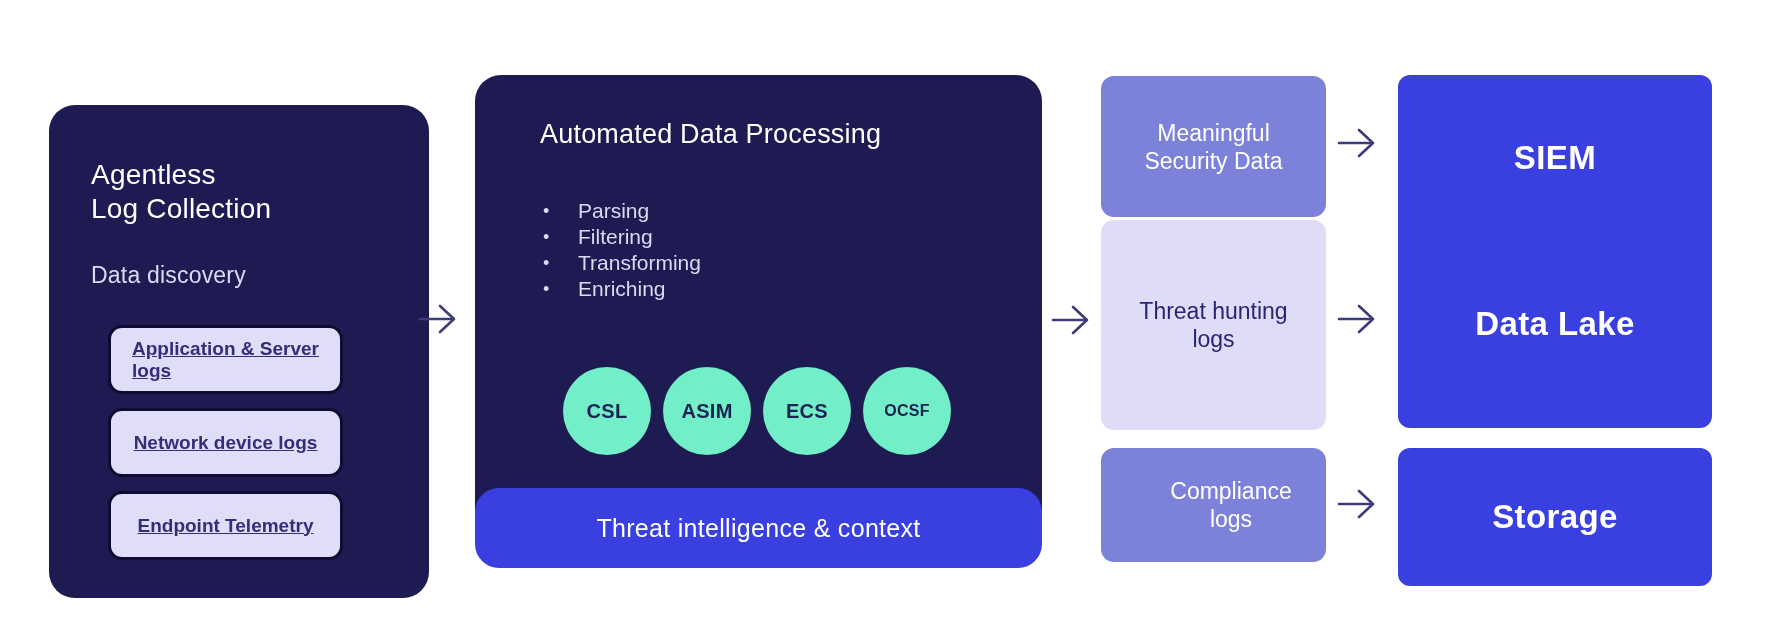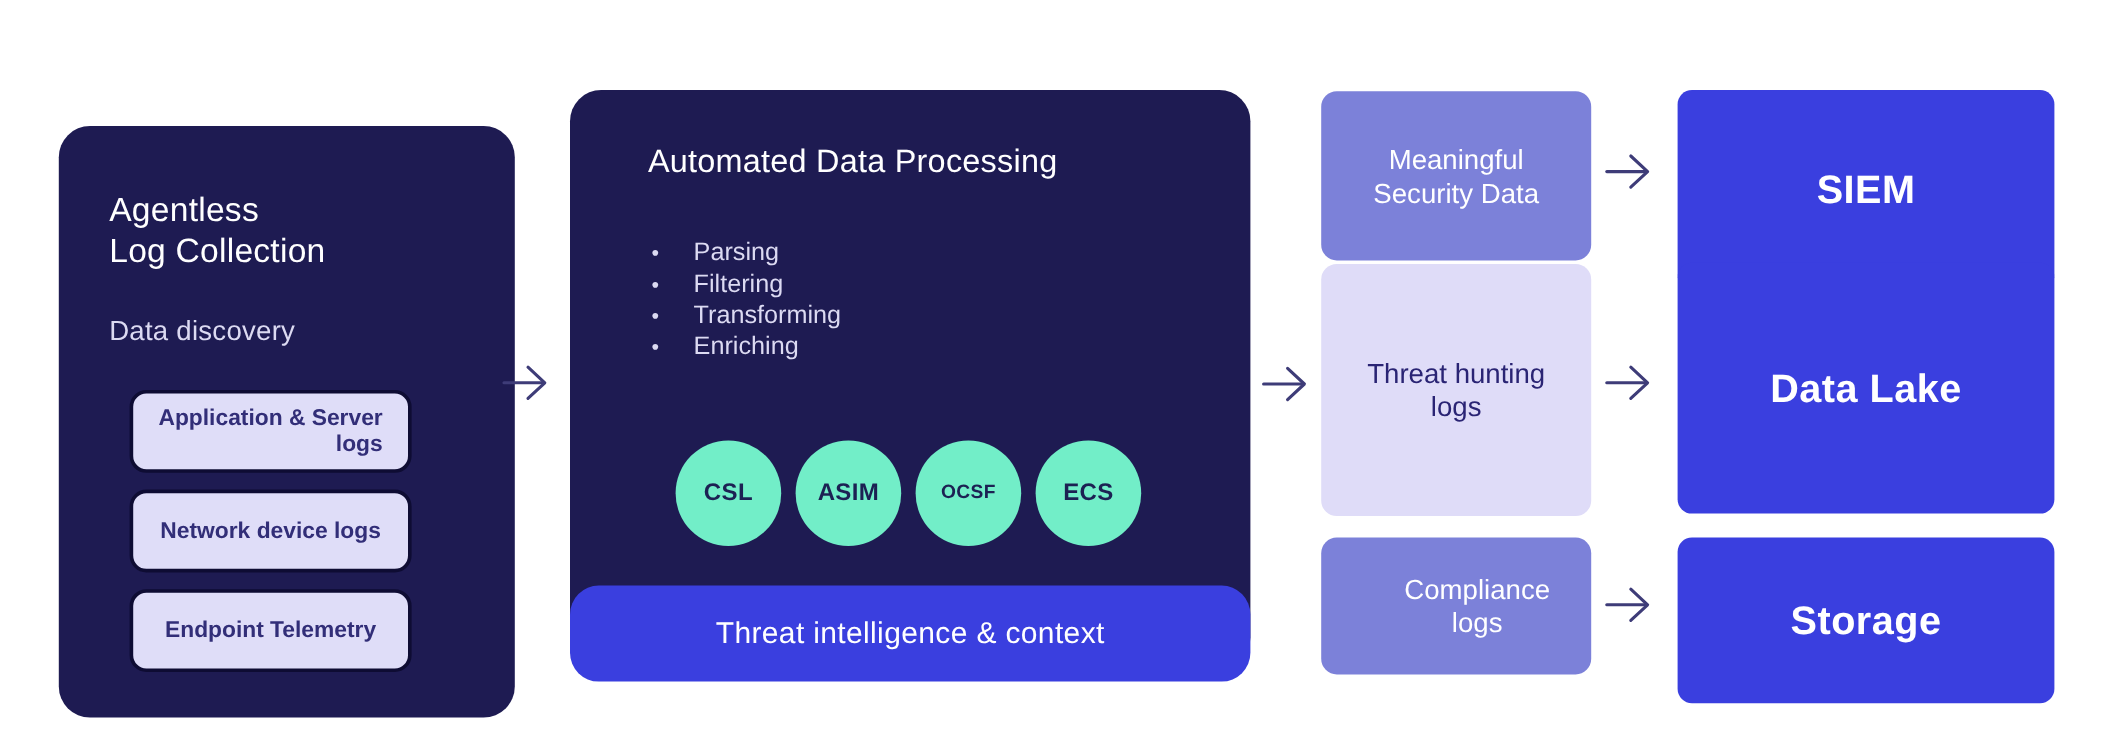--- a/index.html
+++ b/index.html
@@ -35,22 +35,22 @@
   }
   .collection-subtitle{
     position:absolute;left:42px;top:157px;
     color:var(--soft-white);font-size:23px;font-weight:400;letter-spacing:.2px;
   }
   .chips{position:absolute;left:59px;top:220px;width:235px;display:flex;flex-direction:column;gap:14px;}
   .chip{
     min-height:69px;background:var(--chip-bg);
     border:3px solid var(--chip-border);border-radius:14px;
     display:flex;align-items:center;justify-content:center;
-    text-align:right;color:#322e78;font-size:19px;font-weight:700;
-    line-height:22px;padding:6px 8px;white-space:pre-line;
+    text-align:left;color:#322e78;font-size:19px;font-weight:700;
+    line-height:22px;padding:6px 8px;white-space:pre-line;text-decoration:underline;
   }
 
   
   .card-processing{left:475px;top:75px;width:567px;height:482px;}
   .processing-title{
     position:absolute;left:65px;top:44px;
     color:var(--white);font-size:27px;font-weight:400;letter-spacing:.2px;
   }
   .steps{position:absolute;left:68px;top:123px;list-style:none;}
   .step{display:flex;color:var(--soft-white);font-size:21px;line-height:26px;font-weight:400;}
@@ -142,22 +142,22 @@
           <span>Transforming</span>
         </li>
       <li class="step">
           <span class="dot">•</span>
           <span>Enriching</span>
         </li>
     </ul>
     <div class="schemas">
       <div class="schema">CSL</div>
       <div class="schema">ASIM</div>
+      <div class="schema">ECS</div>
       <div class="schema small">OCSF</div>
-      <div class="schema">ECS</div>
     </div>
     <div class="banner">Threat intelligence &amp; context</div>
   </div>
 
   <div class="arrow arrow-2">
     <svg viewBox="0 0 44 36">
         <g stroke="#3e3c78" stroke-width="2.6" fill="none" stroke-linecap="round" stroke-linejoin="round">
           <line x1="4" y1="18" x2="37" y2="18"></line>
           <polyline points="24,5 38,18 24,31"></polyline>
         </g>

